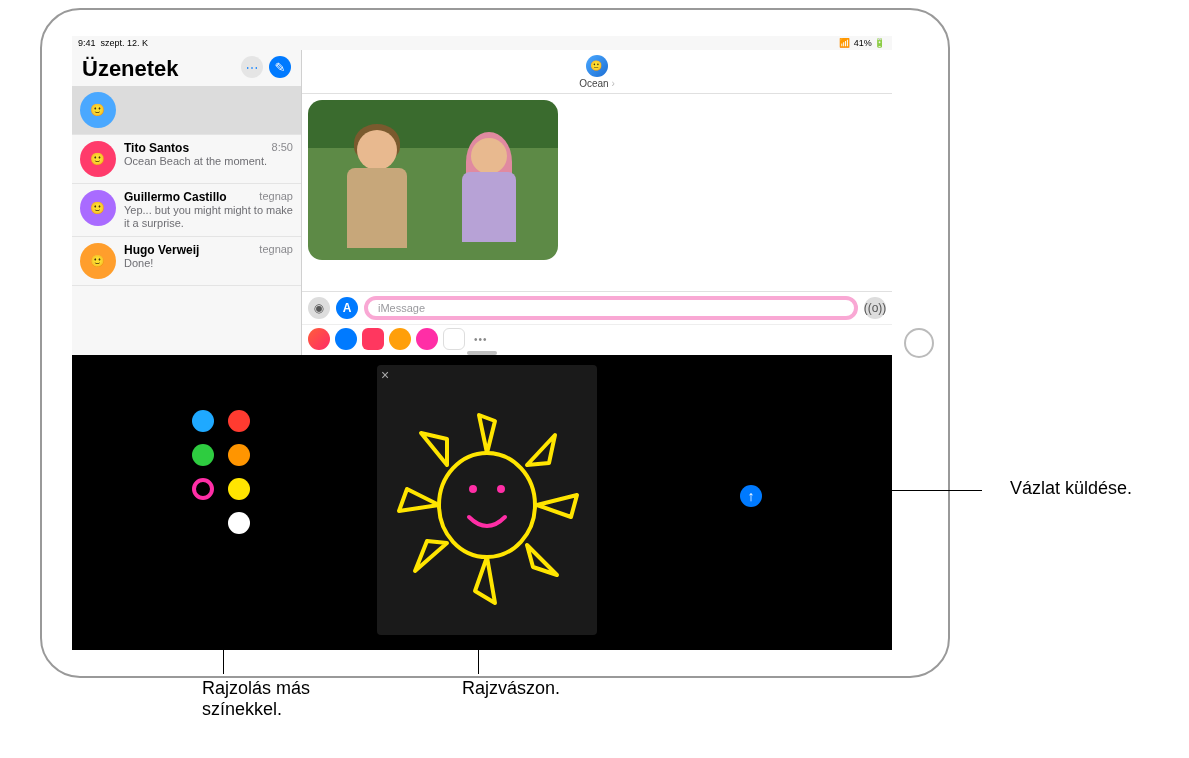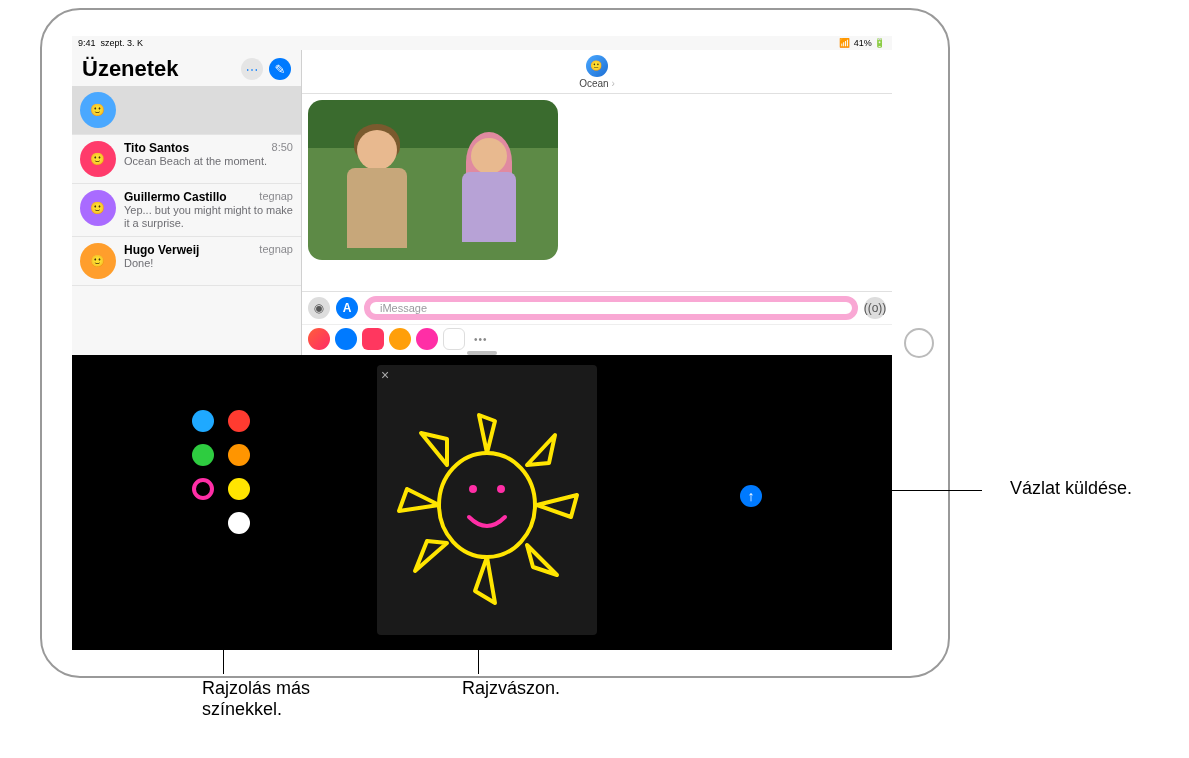--- a/index.html
+++ b/index.html
@@ -14,21 +14,21 @@
   
   .statusbar { height:14px; display:flex; justify-content:space-between; align-items:center; font-size:9px; padding:0 6px; color:#000; background:#f7f7f7; }
   .statusbar .right { display:flex; gap:3px; align-items:center; }
 
   .content-area { flex:1; display:flex; flex-direction:column; min-height:0; }
 
   .top-half { flex:1; display:flex; min-height:0; }
 
   
   .sidebar { width:230px; border-right:1px solid #d0d0d0; background:#f7f7f7; display:flex; flex-direction:column; }
-  .sidebar-header { display:flex; align-items:center; justify-content:space-between; padding:6px 10px 4px;}
+  .sidebar-header { display:flex; align-items:flex-start; justify-content:space-between; padding:6px 10px 4px;}
   .sidebar-title { font-size:22px; font-weight:700; }
   .hdr-actions { display:flex; gap:6px; }
   .iconcircle { width:22px; height:22px; border-radius:50%; display:flex; align-items:center; justify-content:center; font-size:13px; }
   .more-ic { background:#e5e5e5; color:#007aff; }
   .compose-ic { background:#007aff; color:#fff; }
 
   .conv-list { flex:1; overflow:hidden; }
   .conv { display:flex; padding:6px 8px; gap:8px; border-bottom:1px solid #e4e4e4; }
   .conv.selected { background:#dcdcdc; }
   .avatar { width:36px; height:36px; border-radius:50%; flex-shrink:0; display:flex; align-items:center; justify-content:center; color:#fff; font-weight:600; font-size:12px; }
@@ -52,21 +52,21 @@
   .p1 .hair { width:46px;height:38px;border-radius:50% 50% 40% 40%;background:#7a5a2e;position:absolute;top:0;left:50%;transform:translateX(-50%);}
   .p1 .body { width:60px;height:80px;background:#c7a77a;position:absolute;top:44px;left:50%;transform:translateX(-50%);border-radius:8px 8px 0 0;}
   .p2 .head { width:36px;height:36px;border-radius:50%;background:#e8b98f;position:absolute;top:14px;left:50%;transform:translateX(-50%);}
   .p2 .hair { width:46px;height:60px;border-radius:50% 50% 30% 30%;background:#e08aa0;position:absolute;top:8px;left:50%;transform:translateX(-50%);}
   .p2 .body { width:54px;height:70px;background:#b7a2d6;position:absolute;top:48px;left:50%;transform:translateX(-50%);border-radius:8px 8px 0 0;}
 
   .input-row { display:flex; align-items:center; gap:6px; padding:4px 6px; border-top:1px solid #e0e0e0; }
   .ic-sm { width:22px;height:22px;border-radius:50%;display:flex;align-items:center;justify-content:center;font-size:12px;}
   .cam-ic { background:#ddd;color:#555;}
   .store-ic{ background:#007aff;color:#fff;font-weight:700;}
-  .msg-input { flex:1; height:24px; border:6px solid #f9a8d4; border-radius:12px; padding:0 10px; font-size:11px; color:#9a9a9e; display:flex; align-items:center;}
+  .msg-input { flex:1; height:24px; border:4px solid #f9a8d4; border-radius:12px; padding:0 10px; font-size:11px; color:#9a9a9e; display:flex; align-items:center;}
   .voice-ic { background:#ddd;color:#555;}
 
   .app-drawer { display:flex; align-items:center; gap:5px; padding:3px 6px 5px; border-top:1px solid #eee;}
   .drawer-ic { width:22px;height:22px;border-radius:6px; }
   .dots { color:#888; letter-spacing:1px; font-size:10px; padding:0 4px;}
 
   
   .dt-area { height:295px; background:#000; position:relative; }
   .dt-handle { position:absolute; top:-4px; left:50%; transform:translateX(-50%); width:30px; height:4px; background:#bfbfbf; border-radius:2px;}
   .color-palette { position:absolute; left:120px; top:55px; display:flex; gap:14px;}
@@ -88,21 +88,21 @@
 </head>
 <body>
 
 <div class="ipad-frame">
   <div class="home-button"></div>
 
   <div class="screen">
     <div class="statusbar">
       <div>
         <span>9:41</span>
-        &nbsp;<span>szept. 3. K</span>
+        &nbsp;<span>szept. 12. K</span>
       </div>
       <div class="right">
         <span>📶</span>
         <span>41%</span>
         <span>🔋</span>
       </div>
     </div>
 
     <div class="content-area">
 

